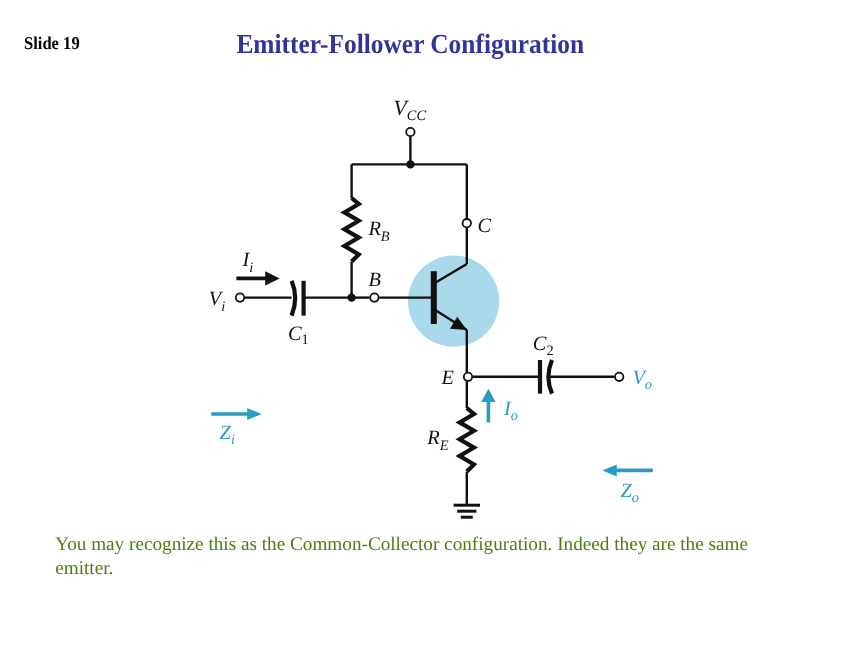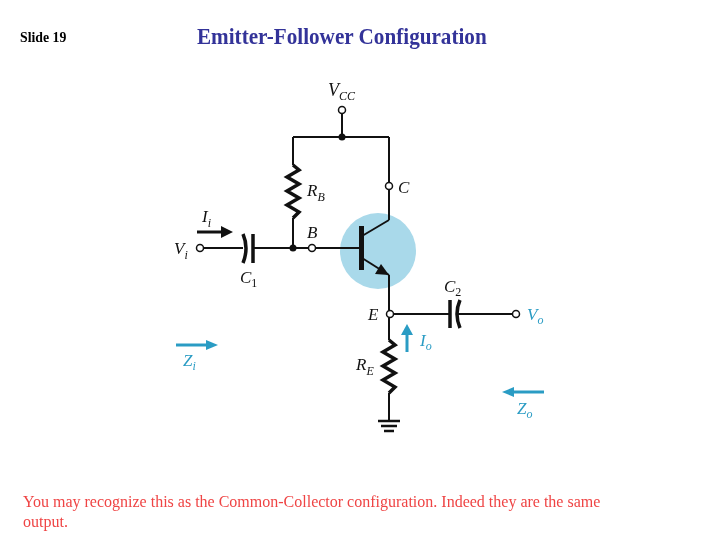--- a/index.html
+++ b/index.html
@@ -1,20 +1,20 @@
 <!DOCTYPE html>
 <html><head>
   <meta charset="utf-8">
   <style>
     html, body { margin: 0; padding: 0; background: #ffffff; }
     body { width: 720px; height: 540px; position: relative; overflow: hidden; font-family: "Liberation Serif", "DejaVu Serif", serif; }
     .slide-num { position: absolute; left: 20px; top: 29px; font-size: 15px; font-weight: bold; color: #000; transform: scaleX(0.92); transform-origin: left; }
     .title { position: absolute; left: 197px; top: 24px; font-size: 23px; font-weight: bold; color: #333399; transform: scaleX(0.92); transform-origin: left; white-space: nowrap; }
     .circuit { position: absolute; left: 0; top: 0; }
-    .body-text { position: absolute; left: 23px; top: 444px; width: 670px; font-size: 16px; line-height: 20px; color: #ef4444; margin-top: 48px; }
+    .body-text { position: absolute; left: 46px; top: 444px; width: 670px; font-size: 16px; line-height: 20px; color: #4d7c0f; }
     .body-text div { white-space: nowrap; }
     svg text { font-family: "Liberation Serif", "DejaVu Serif", serif; font-style: italic; }
   </style>
 </head>
 <body>
 
 <div class="slide-num">Slide 19</div>
 <div class="title">Emitter-Follower Configuration</div>
 
 <svg class="circuit" width="720" height="540" viewBox="0 0 720 540">
@@ -91,14 +91,14 @@
   <text x="368" y="320" font-size="17" fill="#111">E</text>
   <text x="527" y="320" font-size="17" fill="#2a9cc4"><tspan>V</tspan><tspan dy="4" font-size="12">o</tspan></text>
   <text x="420" y="346" font-size="17" fill="#2a9cc4"><tspan>I</tspan><tspan dy="4" font-size="12">o</tspan></text>
   <text x="356" y="370" font-size="17" fill="#111"><tspan>R</tspan><tspan dy="5" font-size="12">E</tspan></text>
   <text x="183" y="366" font-size="17" fill="#2a9cc4"><tspan>Z</tspan><tspan dy="4" font-size="12">i</tspan></text>
   <text x="517" y="414" font-size="17" fill="#2a9cc4"><tspan>Z</tspan><tspan dy="4" font-size="12">o</tspan></text>
 </svg>
 
 <div class="body-text">
   <div>You may recognize this as the Common-Collector configuration. Indeed they are the same</div>
-  <div>output.</div>
+  <div>emitter.</div>
 </div>
 
 </body></html>

